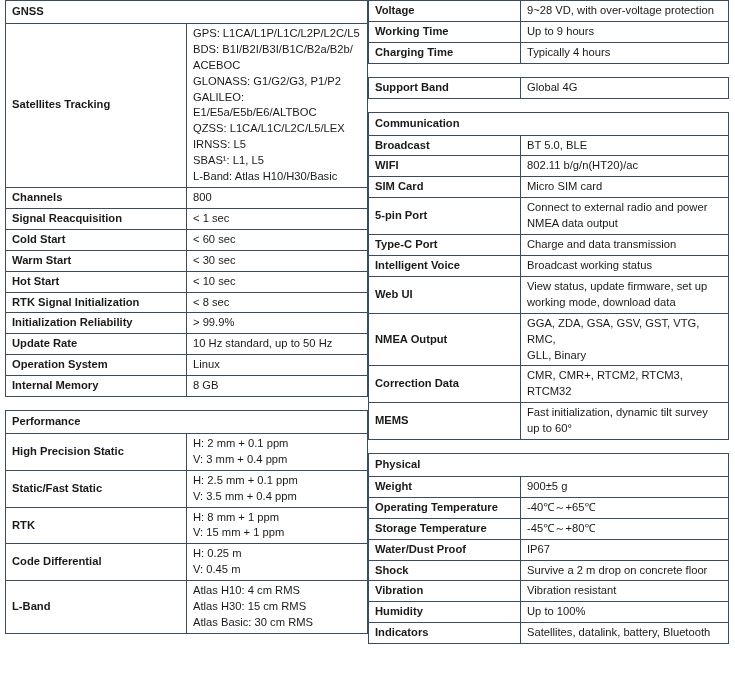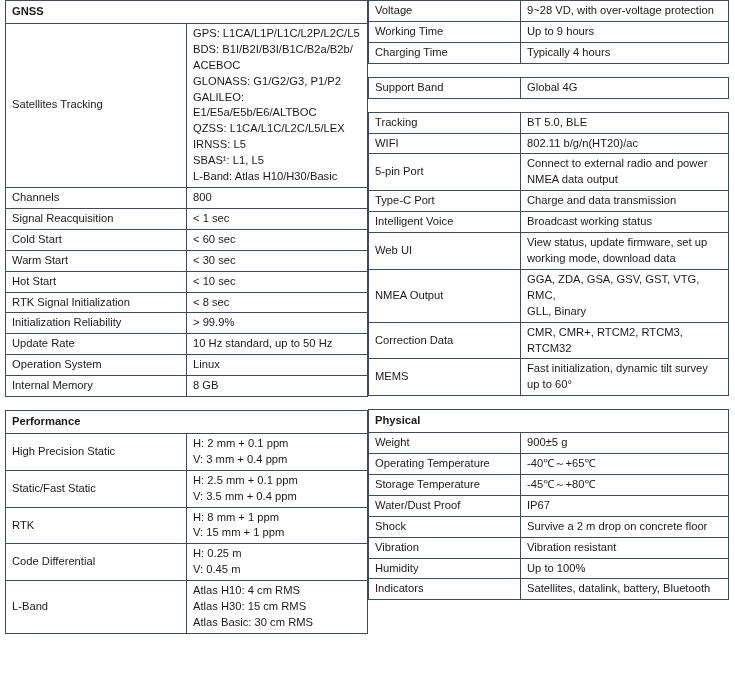--- a/index.html
+++ b/index.html
@@ -39,21 +39,21 @@
     border: 1px solid #3c4b5e;
     padding: 2px 5px 2px 6px;
     vertical-align: middle;
     word-wrap: break-word;
   }
   
   .col-left  table.spec td.k { width: 143px; }
   
   .col-right table.spec td.k { width: 140px; }
 
-  td.k { font-weight: normal; }
+  td.k { font-weight: bold; }
   td.v { }
 
   tr.section td {
     font-weight: bold;
     padding-top: 3px;
     padding-bottom: 3px;
   }
   tr.gap td {
     border: none;
     height: 13px;
@@ -183,27 +183,34 @@
           <tr class="gap">
             <td colspan="2"></td>
           </tr>
           <tr>
             <td class="k">Support Band</td>
             <td class="v multi">Global 4G</td>
           </tr>
           <tr class="gap">
             <td colspan="2"></td>
           </tr>
-          <tr>
-            <td class="k">Tracking</td>
+          <tr class="section">
+            <td colspan="2">Communication</td>
+          </tr>
+          <tr>
+            <td class="k">Broadcast</td>
             <td class="v multi">BT 5.0, BLE</td>
           </tr>
           <tr>
             <td class="k">WIFI</td>
             <td class="v multi">802.11 b/g/n(HT20)/ac</td>
+          </tr>
+          <tr>
+            <td class="k">SIM Card</td>
+            <td class="v multi">Micro SIM card</td>
           </tr>
           <tr>
             <td class="k">5-pin Port</td>
             <td class="v multi">Connect to external radio and power
 NMEA data output</td>
           </tr>
           <tr>
             <td class="k">Type-C Port</td>
             <td class="v multi">Charge and data transmission</td>
           </tr>

